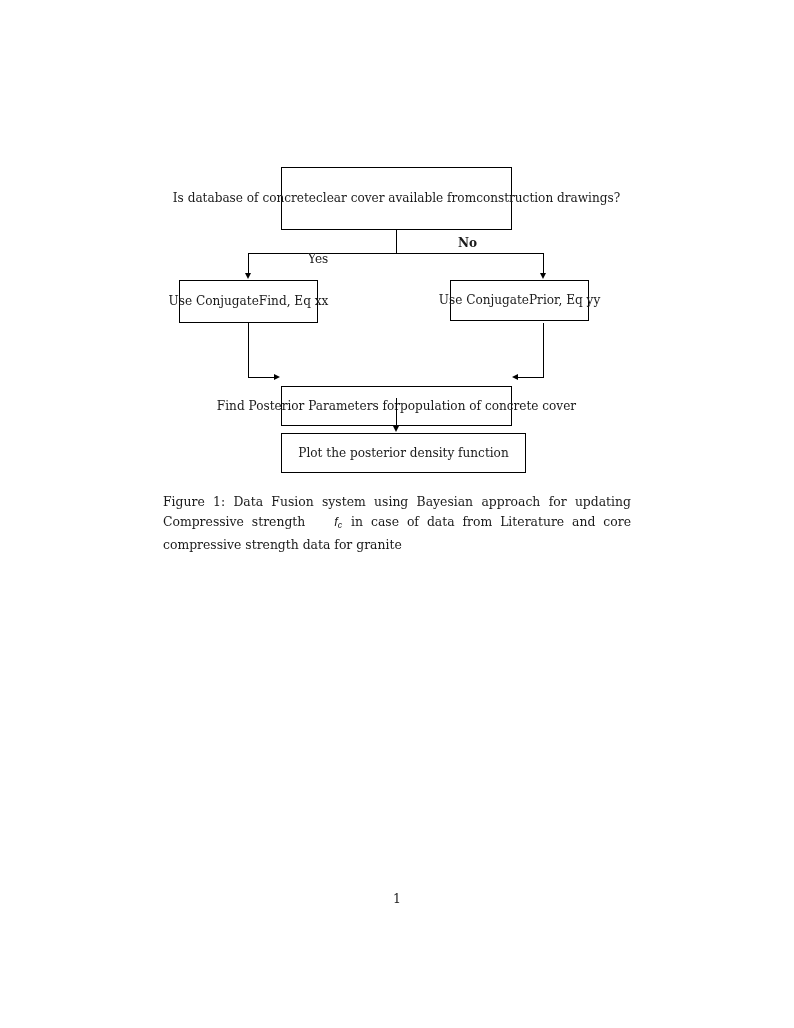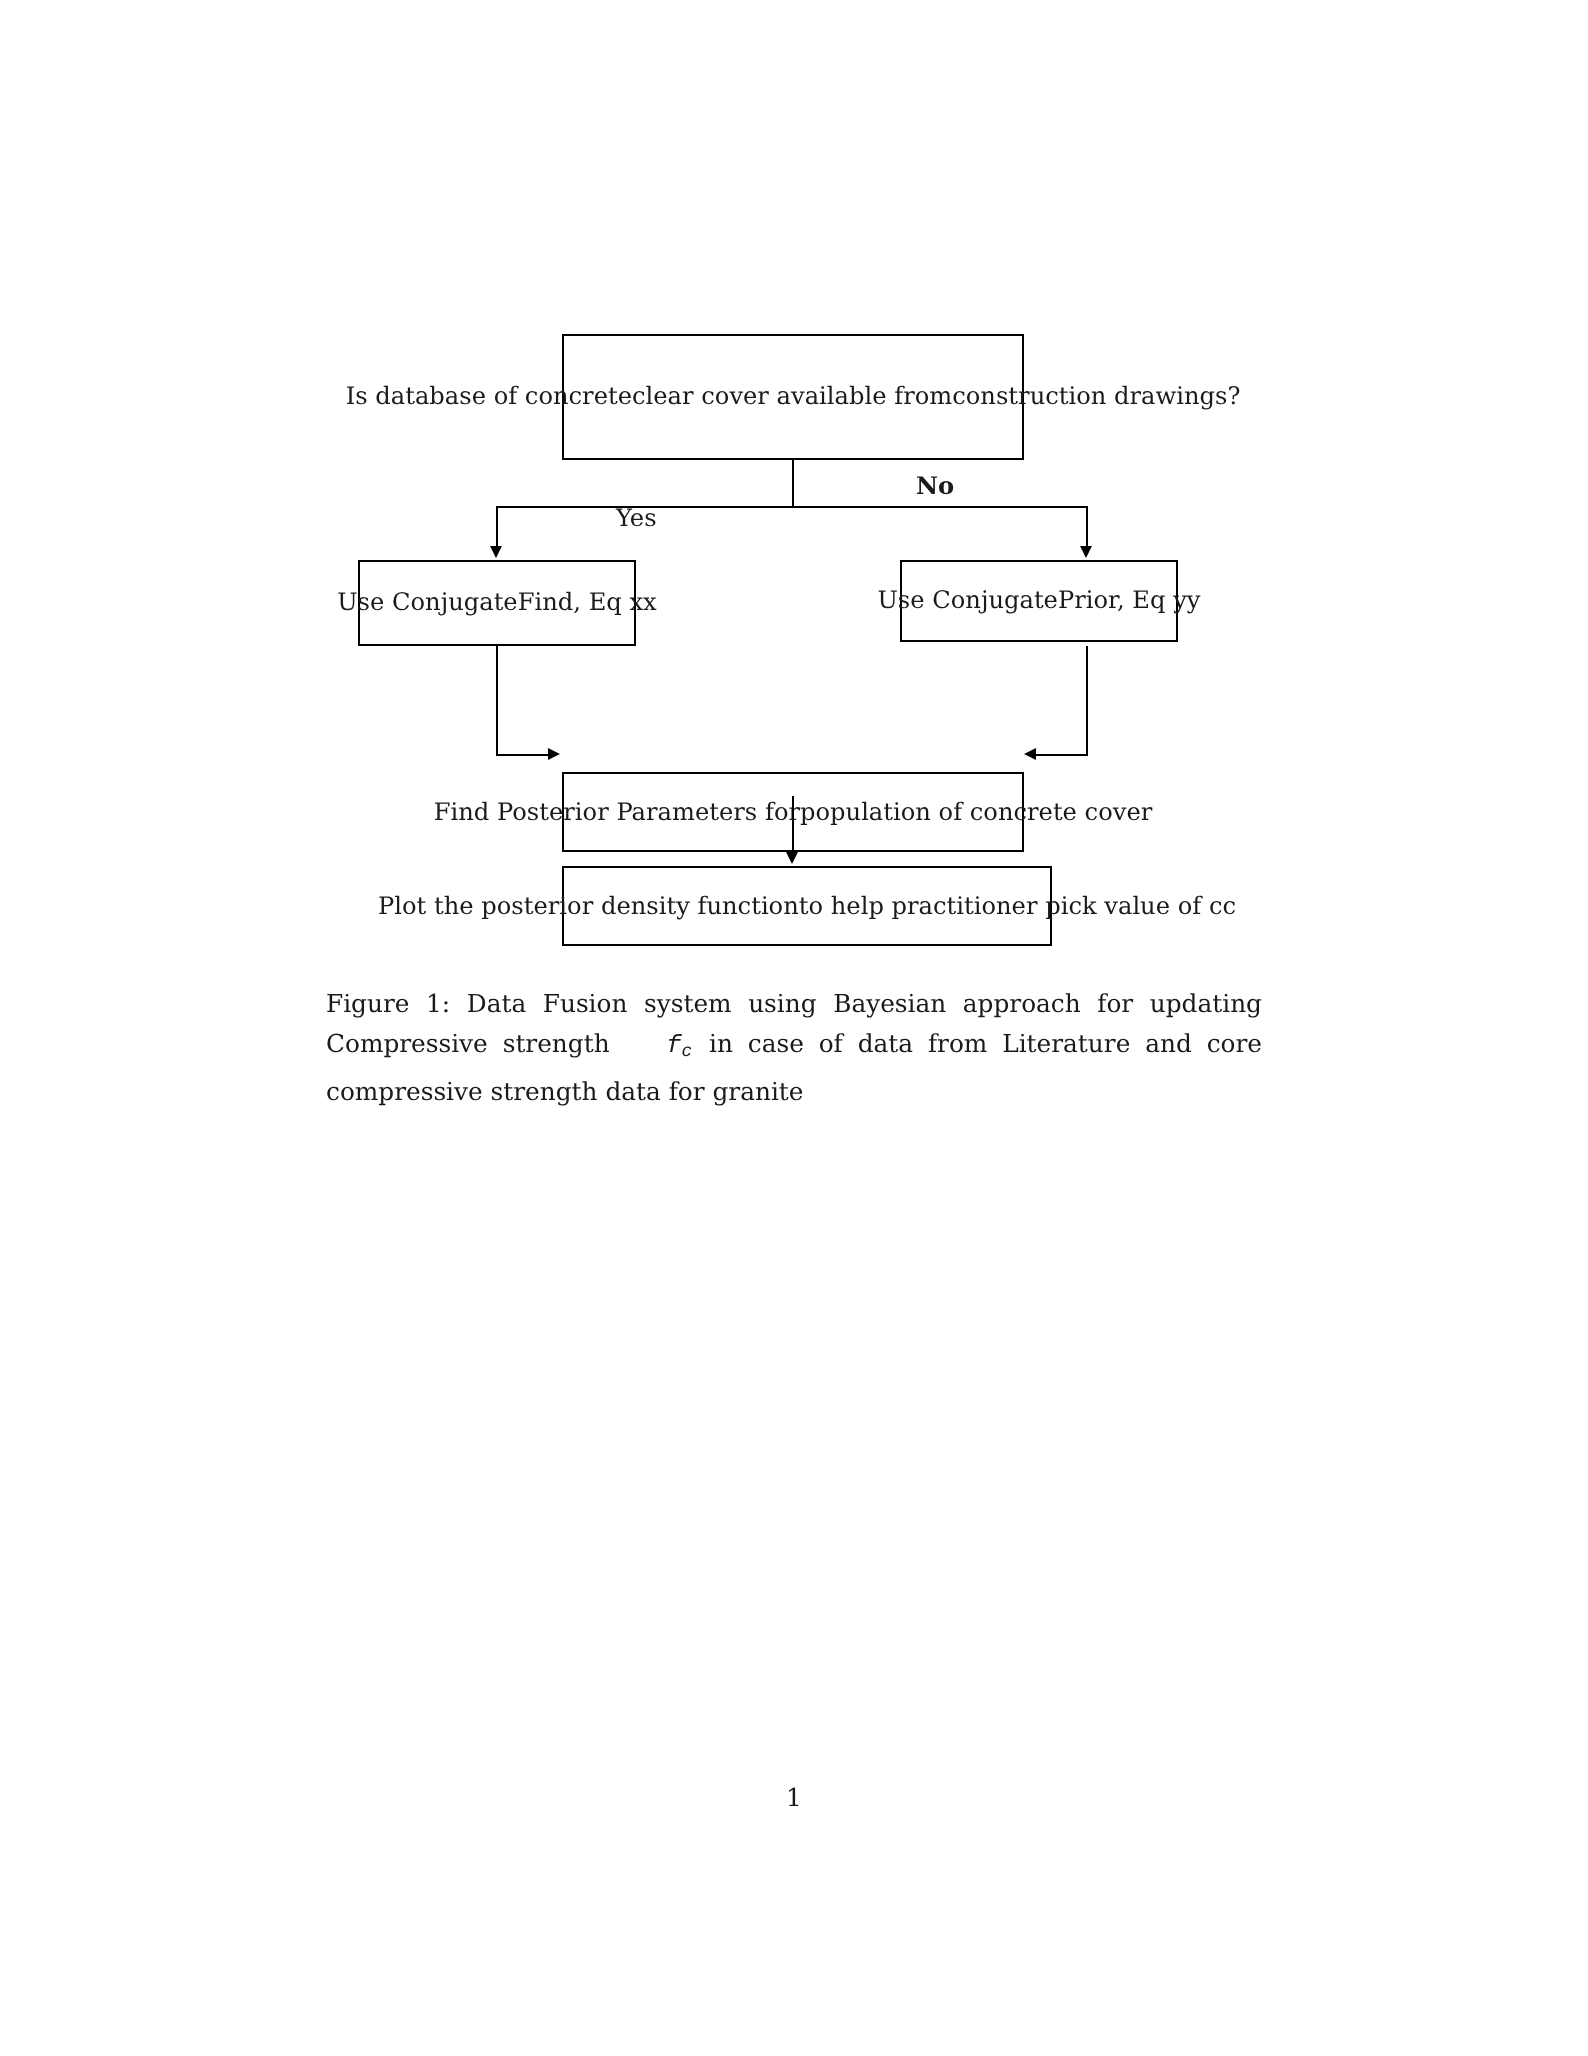--- a/index.html
+++ b/index.html
@@ -92,21 +92,21 @@
     width: 468px;
     font-family: "DejaVu Serif", serif;
     font-size: 12.4px;
     line-height: 20.2px;
     color: #1a1a1a;
     text-align: justify;
     text-justify: inter-word;
   }
   #caption .mathit {
     font-style: italic;
-    font-family: Liberation Mono, monospace;
+    font-family: Liberation Sans, sans-serif;
     padding: 0 1px;
     margin-left: 20px;
   }
   #caption .mathit sub {
     font-style: italic;
     font-size: 0.72em;
     vertical-align: -0.22em;
   }
 
   
@@ -168,21 +168,20 @@
     <div class="node" style="left:281px; top:358px; width:231px; height:40px;margin-top:28px;">
       <span class="ln">Find Posterior Parameters for</span>
       <span class="ln">population of concrete cover</span>
     </div>
 
     <div class="edge-v" style="left:396px; top:398px; height:29px;"></div>
     <div class="arrow-down" style="left:393px; top:426px;"></div>
 
     <div class="node" style="left:281px; top:433px; width:245px; height:40px;">
       <span class="ln">Plot the posterior density function</span>
-      <span class="ln">to help practitioner pick value of cc</span>
     </div>
 
   </div>
 
   <div id="caption"><span>Figure 1:</span> <span>Data Fusion system using Bayesian approach for updating Compressive strength</span> <span class="mathit"><span>f</span><sub>c</sub></span> <span>in case of data from Literature and core compressive strength data for granite</span></div>
 
   <div id="folio">1</div>
 
 </div>
 

